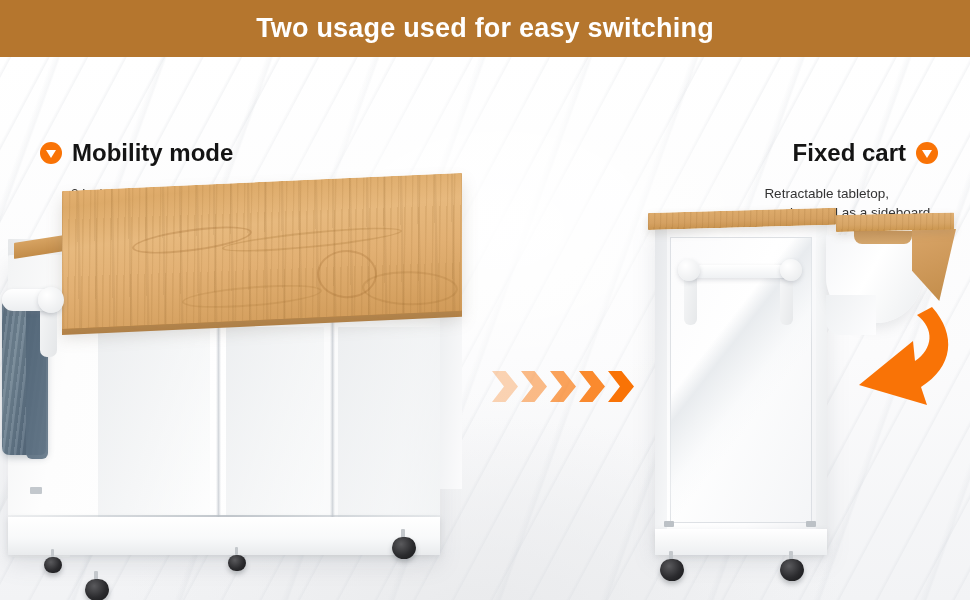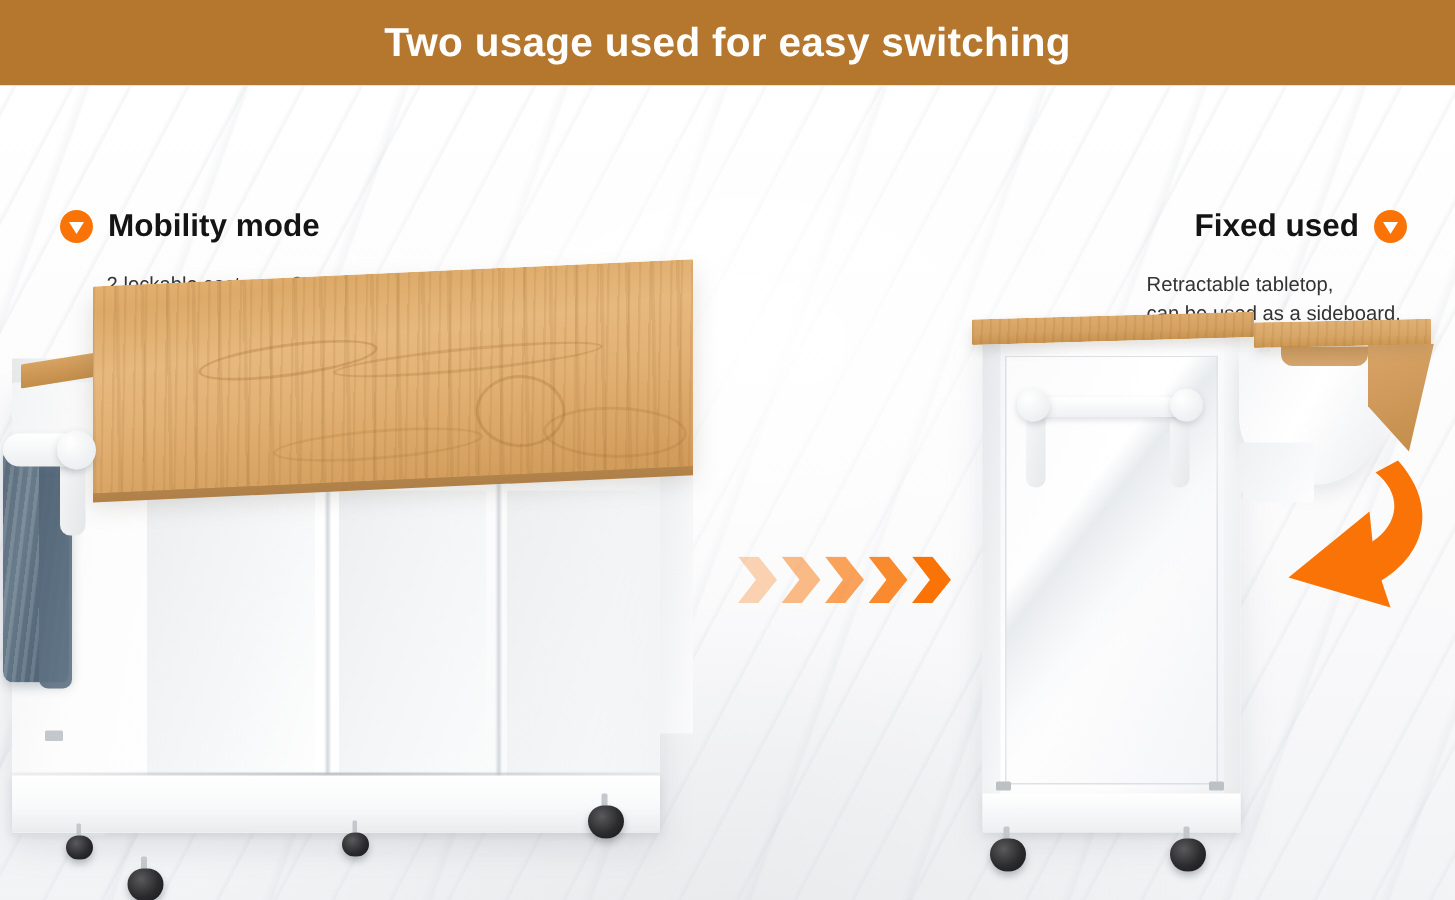--- a/index.html
+++ b/index.html
@@ -74,21 +74,21 @@
   
   .label-block { position:absolute; }
   .label-left  { left:40px;  top:82px; }
   .label-right { right:32px; top:82px; }
 
   .label-head {
     display:flex; align-items:center; gap:10px;
   }
   .label-right .label-head { justify-content:flex-end; }
   .label-title {
-    font-size:21px; font-weight:bold; color:#141414;
+    font-size:24px; font-weight:bold; color:#141414;
     white-space:nowrap;
   }
   .bullet-icon {
     width:22px; height:22px; border-radius:50%;
     background:#f97306;
     display:flex; align-items:center; justify-content:center;
     flex:0 0 auto;
   }
   .bullet-icon .tri {
     width:0; height:0;
@@ -424,21 +424,21 @@
             <span class="tri"></span>
           </span>
         <span class="label-title">Mobility mode</span>
       </div>
       <div class="label-caption cap-left">2 lockable casters + 3 swivel casters
 allow you to move the cart with ease.</div>
     </div>
 
     <div class="label-block label-right">
       <div class="label-head">
-        <span class="label-title">Fixed used</span>
+        <span class="label-title">Fixed cart</span>
         <span class="bullet-icon">
             <span class="tri"></span>
           </span>
       </div>
       <div class="label-caption cap-right">Retractable tabletop,
 can be used as a sideboard.</div>
     </div>
 
     <div class="cart-left">
       <div class="lc-side">

